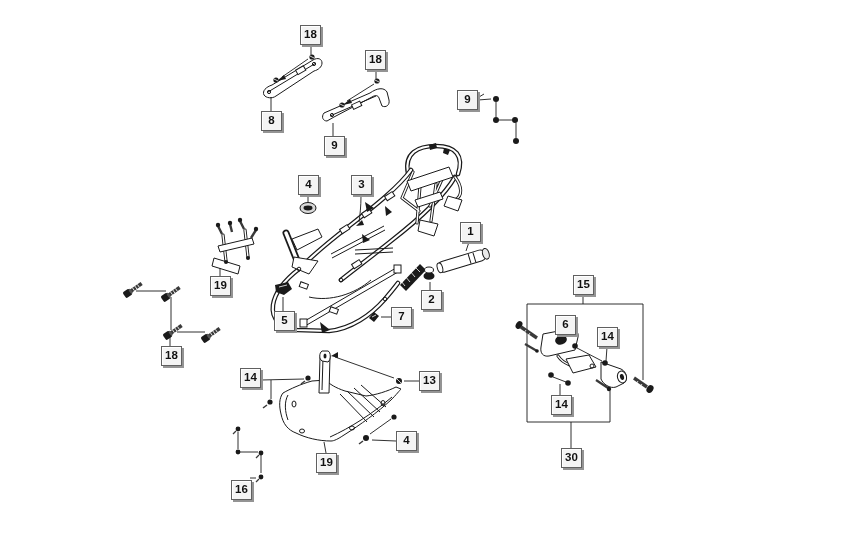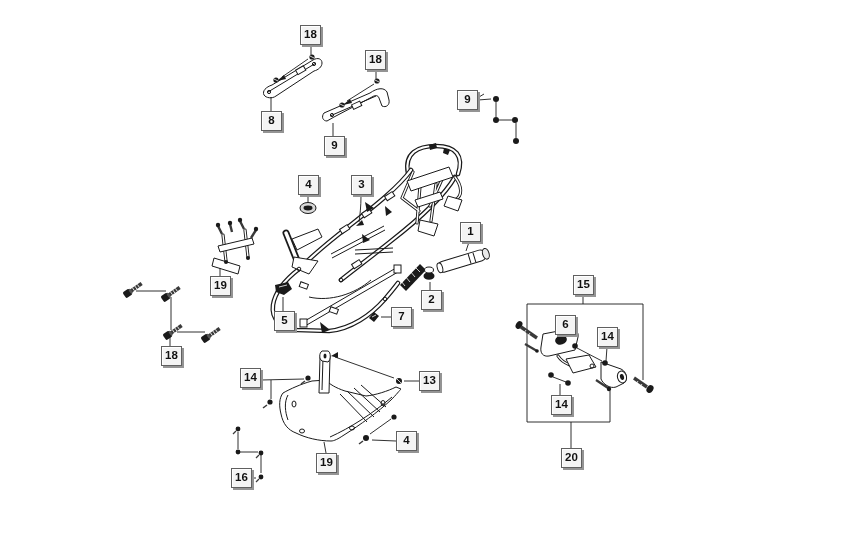--- a/index.html
+++ b/index.html
@@ -305,16 +305,16 @@
 <div class="callout" style="left:391px;top:307px">7</div>
 <div class="callout" style="left:573px;top:275px">15</div>
 <div class="callout" style="left:555px;top:315px">6</div>
 <div class="callout" style="left:597px;top:327px">14</div>
 <div class="callout" style="left:161px;top:346px">18</div>
 <div class="callout" style="left:240px;top:368px">14</div>
 <div class="callout" style="left:419px;top:371px">13</div>
 <div class="callout" style="left:551px;top:395px">14</div>
 <div class="callout" style="left:396px;top:431px">4</div>
 <div class="callout" style="left:316px;top:453px">19</div>
-<div class="callout" style="left:231px;top:468px">16</div>
-<div class="callout" style="left:561px;top:448px">20</div>
+<div class="callout" style="left:231px;top:480px">16</div>
+<div class="callout" style="left:561px;top:448px">30</div>
 
 </div>
 
 </body></html>

